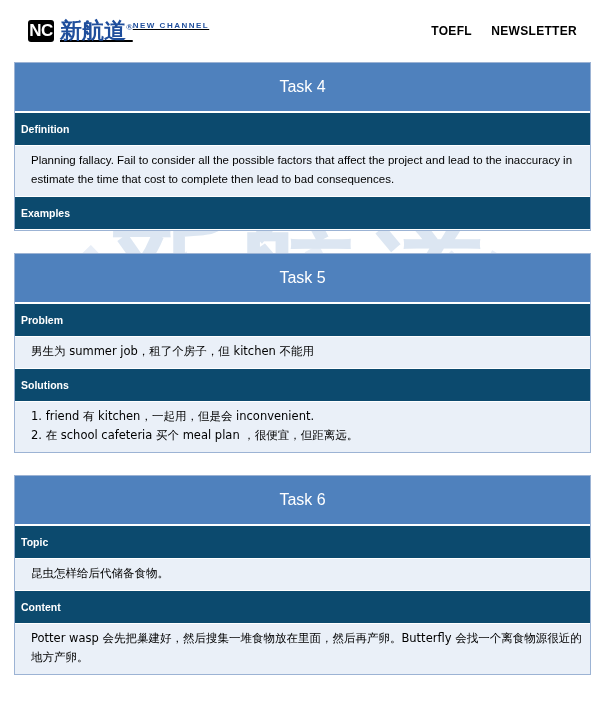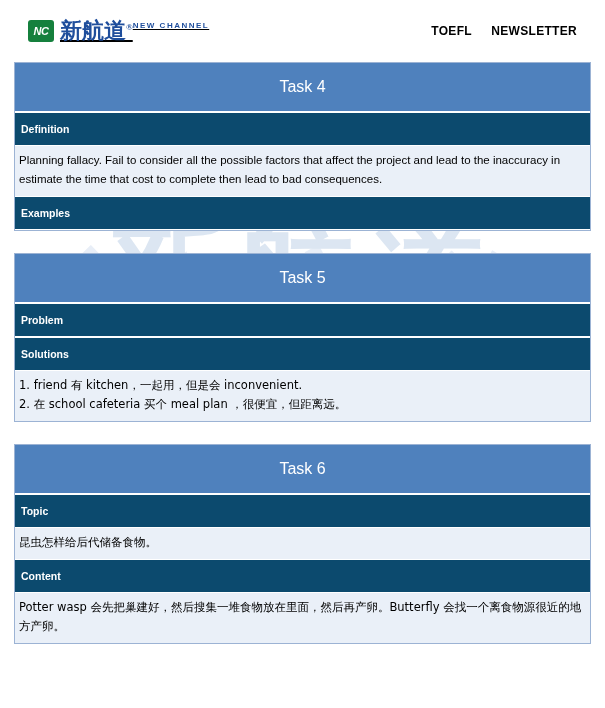--- a/index.html
+++ b/index.html
@@ -61,31 +61,30 @@
     justify-content: space-between;
     padding: 0 14px;
   }
   .brand {
     display: flex;
     align-items: center;
     gap: 6px;
   }
   .brand-mark {
     width: 26px; height: 22px;
-    background: #15803d;
+    background: #000000;
     border-radius: 3px;
     color: #fff;
-    font-size: 11px;
+    font-size: 17px;
     font-weight: bold;
     display: flex;
     align-items: center;
     justify-content: center;
     letter-spacing: -0.5px;
     font-family: "Liberation Sans", sans-serif;
-    font-style: italic;
   }
   .brand-cn {
     color: #1f4e9c;
     font-size: 22px;
     font-weight: bold;
     font-family: "Liberation Serif", serif;
     line-height: 1;
   }
   .brand-cn .reg { font-size: 9px; vertical-align: super; }
   .brand-en {
@@ -126,21 +125,21 @@
     font-weight: bold;
     padding: 10px 6px;
     border-top: 1px solid #ffffff;
     border-bottom: 1px solid #ffffff;
   }
   .row-body {
     background: #eaf0f8;
     color: #000000;
     font-size: 11.5px;
     line-height: 1.65;
-    padding: 5px 7px 7px 4px;
+    padding: 5px 7px 7px 16px;
   }
   .row-body.cjk {
     font-family: "DejaVu Sans", "Liberation Sans", sans-serif;
     font-size: 11.5px;
   }
 </style>
 </head>
 <body>
 
 <div class="watermark-top">
@@ -172,20 +171,21 @@
   <div class="task">
     <div class="task-title">Task 4</div>
     <div class="row-label">Definition</div>
     <div class="row-body">Planning fallacy. Fail to consider all the possible factors that affect the project and lead to the inaccuracy in estimate the time that cost to complete then lead to bad consequences.</div>
     <div class="row-label">Examples</div>
   </div>
 
   <div class="task">
     <div class="task-title">Task 5</div>
     <div class="row-label">Problem</div>
+    <div class="row-body cjk">男生为 summer job，租了个房子，但 kitchen 不能用</div>
     <div class="row-label">Solutions</div>
     <div class="row-body cjk" style="white-space:pre-line;">1. friend 有 kitchen，一起用，但是会 inconvenient.
 2. 在 school cafeteria 买个 meal plan ，很便宜，但距离远。</div>
   </div>
 
   <div class="task">
     <div class="task-title">Task 6</div>
     <div class="row-label">Topic</div>
     <div class="row-body cjk">昆虫怎样给后代储备食物。</div>
     <div class="row-label">Content</div>

